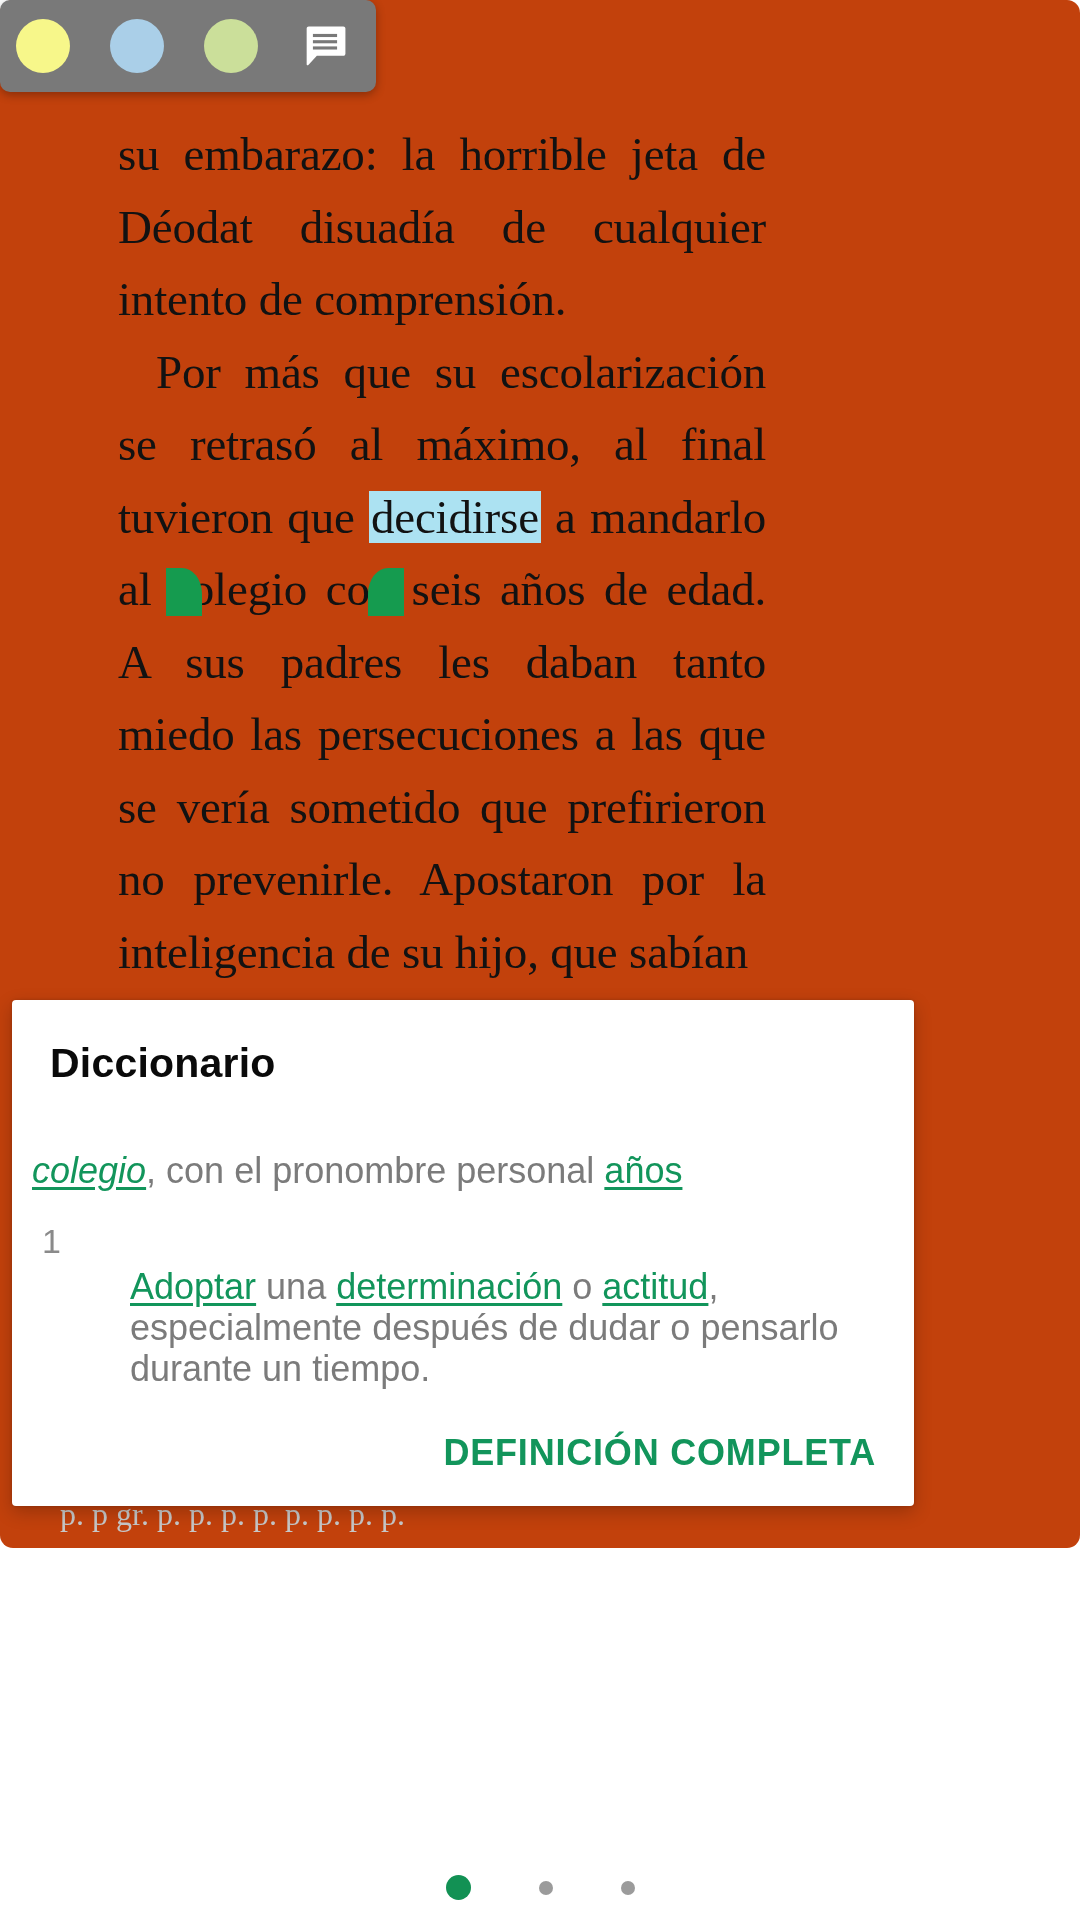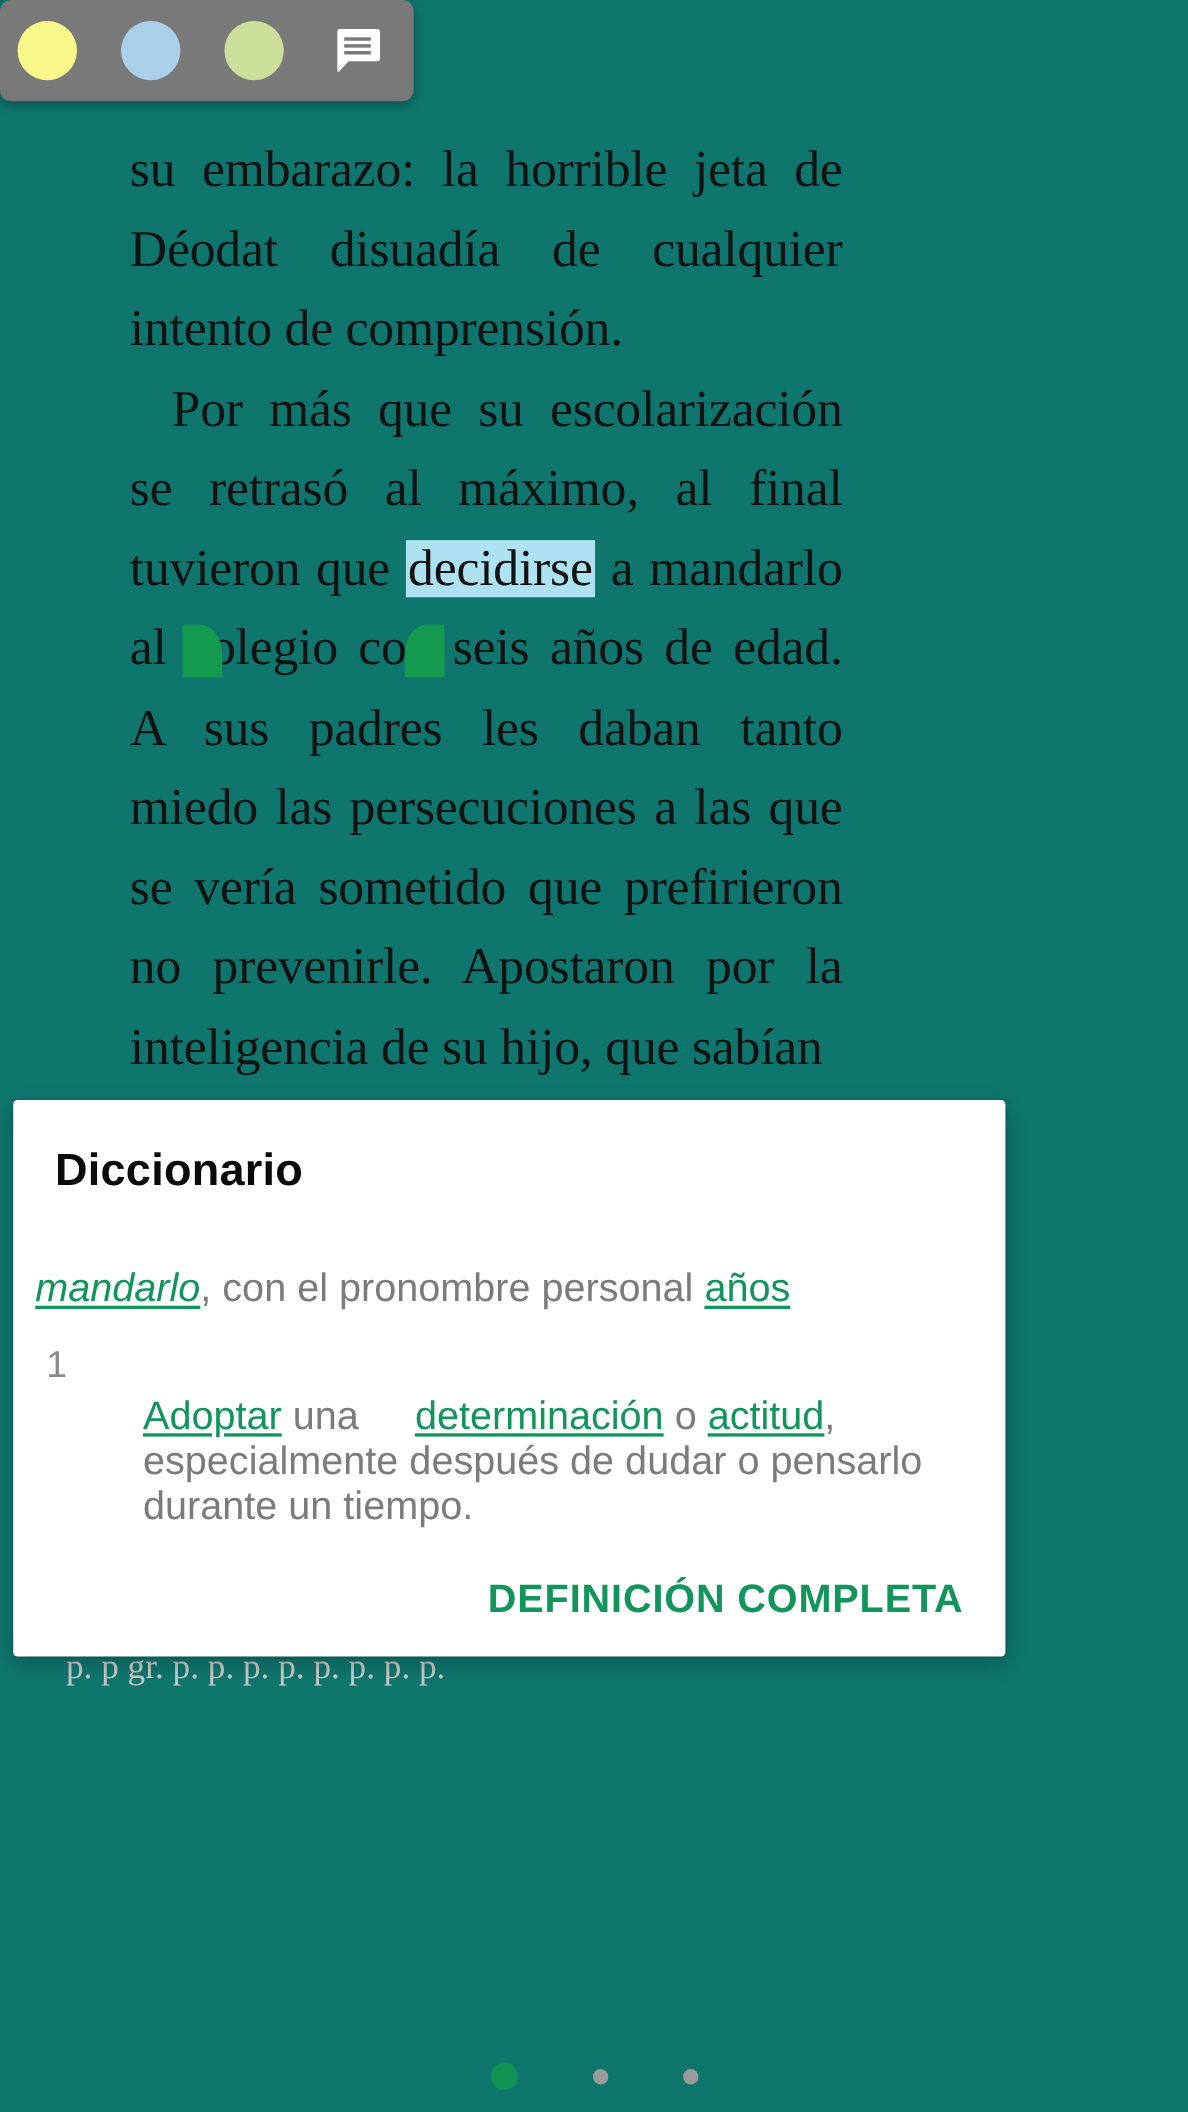--- a/index.html
+++ b/index.html
@@ -13,22 +13,23 @@
     font-family: "Liberation Sans", sans-serif;
     position: relative;
     overflow: hidden;
   }
 
   
   #reader-page {
     position: absolute;
     left: 0; top: 0;
     width: 1080px;
-    height: 1920px;
-    background: #0f766e;
+    height: 1548px;
+    background: #c2410c;
+    border-radius: 13px;
   }
 
   #book-text {
     position: absolute;
     left: 118px;
     top: 118px;
     width: 648px;
     font-family: "Liberation Serif", serif;
     font-size: 47px;
     line-height: 72.5px;
@@ -250,27 +251,27 @@
       <rect x="6.2" y="12.2" width="11.6" height="1.5" fill="#797979"></rect>
     </svg>
   </div>
 </div>
 
 <div id="dictionary-card">
 
   <div id="dictionary-title">Diccionario</div>
 
   <div id="headword-line" style="color: rgb(123, 123, 123);">
-    <span class="green-link italic" style="color: rgb(18, 149, 91);">mandarlo</span><span>, con el pronombre personal </span><span class="green-link" style="color: rgb(18, 149, 91);">años</span>
+    <span class="green-link italic" style="color: rgb(18, 149, 91);">colegio</span><span>, con el pronombre personal </span><span class="green-link" style="color: rgb(18, 149, 91);">años</span>
   </div>
 
   <div id="sense-block">
     <div id="sense-number">1</div>
     <div id="sense-body" style="color: rgb(123, 123, 123);">
-      <span class="green-link" style="color: rgb(18, 149, 91);">Adoptar</span><span> una </span><span class="green-link" style="color: rgb(18, 149, 91); margin-left: 41px;">determinación</span><span> o </span><span class="green-link" style="color: rgb(18, 149, 91);">actitud</span><span>, especialmente después de dudar o pensarlo durante un tiempo.</span>
+      <span class="green-link" style="color: rgb(18, 149, 91);">Adoptar</span><span> una </span><span class="green-link" style="color: rgb(18, 149, 91);">determinación</span><span> o </span><span class="green-link" style="color: rgb(18, 149, 91);">actitud</span><span>, especialmente después de dudar o pensarlo durante un tiempo.</span>
     </div>
   </div>
 
   <div id="full-definition-button" style="color: rgb(18, 149, 91);">DEFINICIÓN COMPLETA</div>
 </div>
 
 <div id="page-dots">
   <div class="dot active" style="background: rgb(18, 145, 84);"></div>
   <div class="dot inactive" style="background: rgb(155, 155, 155);"></div>
   <div class="dot inactive" style="background: rgb(155, 155, 155);"></div>

